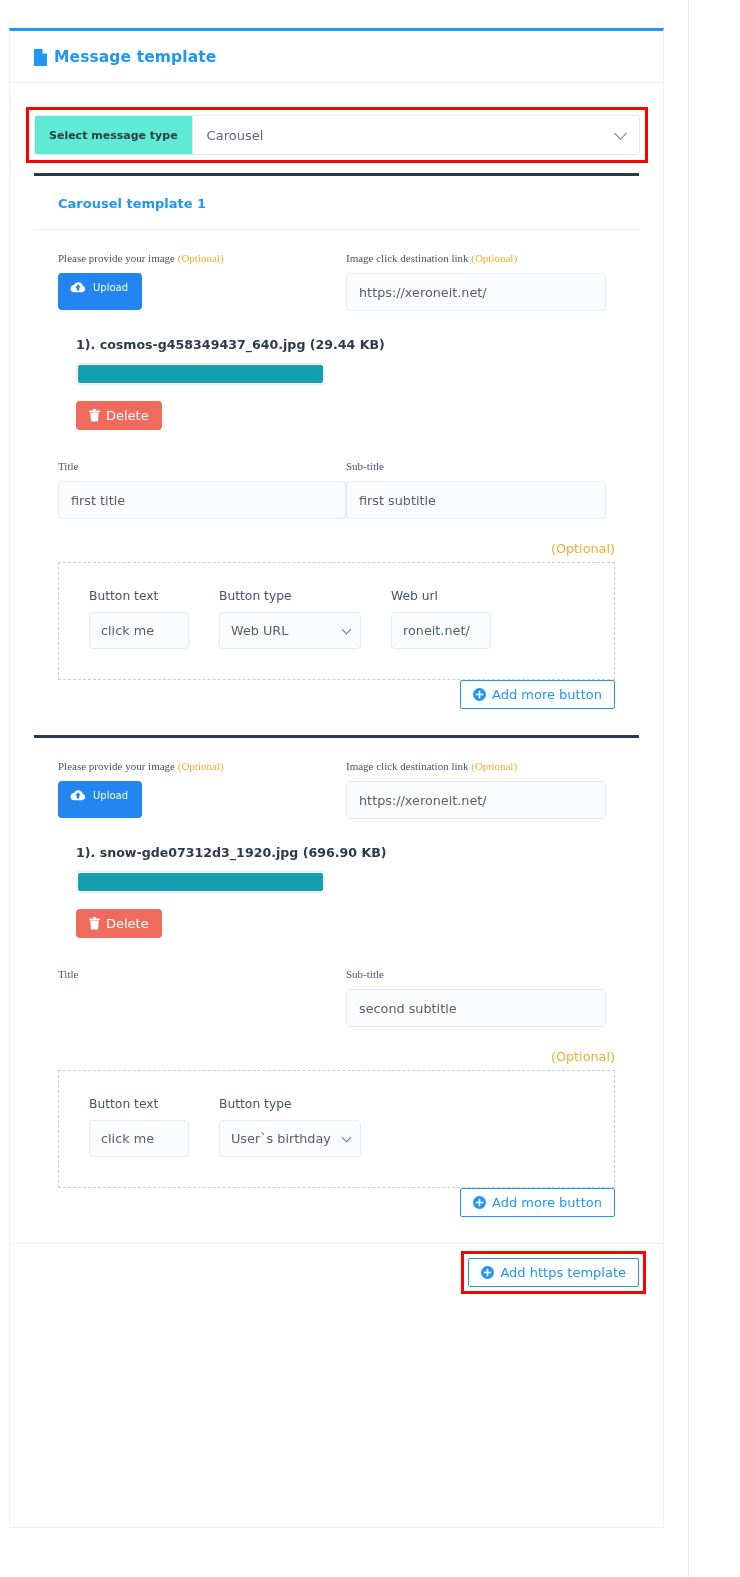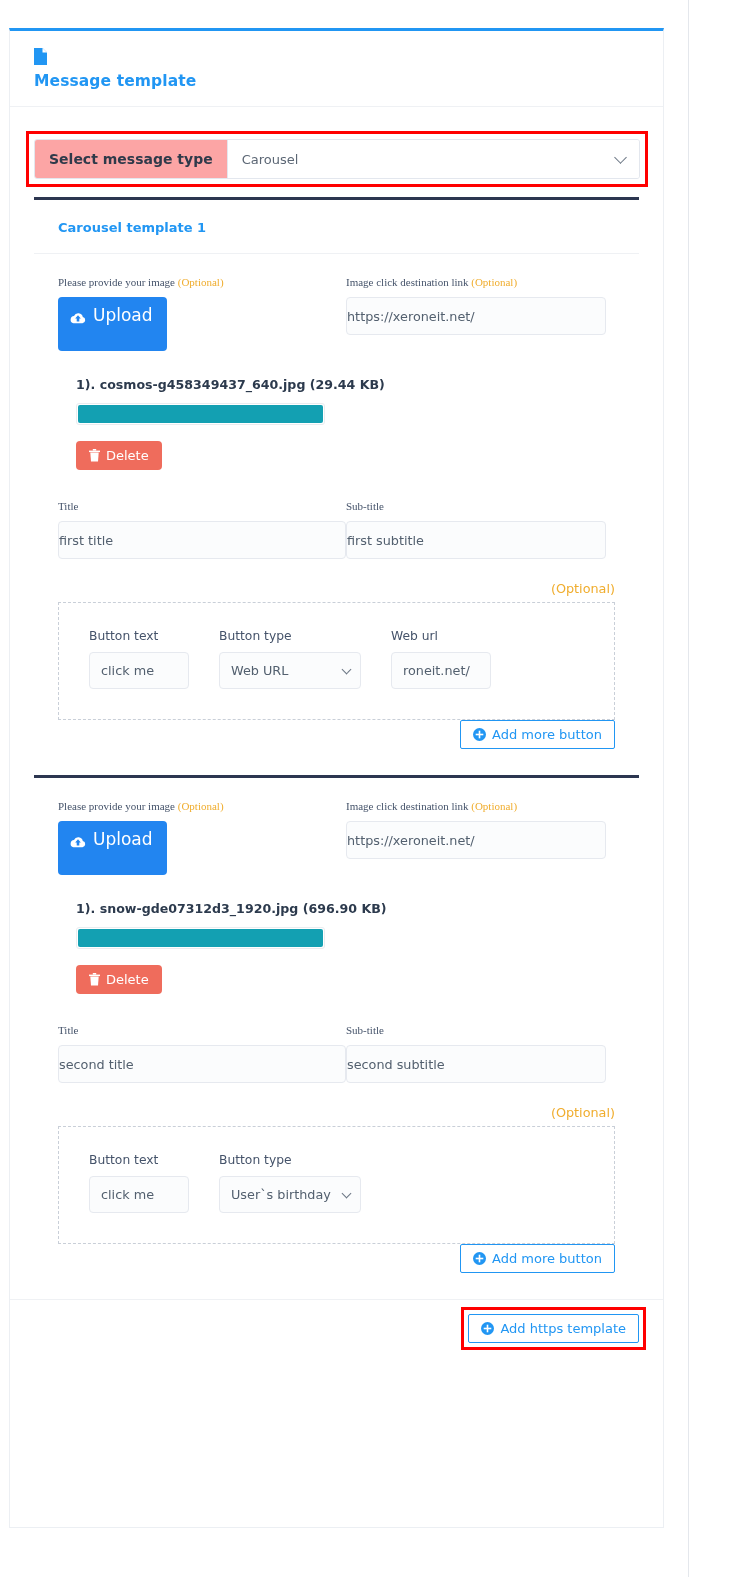--- a/index.html
+++ b/index.html
@@ -33,27 +33,26 @@
     border: 1px solid #eceff3;
     border-top: 3px solid #2196f3;
   }
 
   .card-header {
     padding: 17px 24px 16px 24px;
     border-bottom: 1px solid #eff1f4;
   }
   .card-title {
     display: flex;
-    align-items: flex-start;
+    align-items: flex-end;
     gap: 7px;
     color: #2196f3;
     font-size: 15.5px;
     font-weight: 700;
     letter-spacing: .1px;
-    flex-direction: column;
   }
   .doc-icon { display: inline-block; width: 13px; height: 17px; flex: 0 0 auto; }
 
   .card-body { padding: 22px 24px 18px 24px; }
 
   
   .msgtype-wrap {
     position: relative;
     margin: 10px 0 0 0;
   }
@@ -69,24 +68,24 @@
     width: 606px;
     height: 40px;
     border: 1px solid #e3e7ee;
     border-radius: 3px;
     background: #fcfcfd;
     overflow: hidden;
   }
   .input-group-label {
     display: flex; align-items: center;
     padding: 0 14px;
-    font-size: 14px;
+    font-size: 11px;
     font-weight: 700;
     color: #2f3a4a;
-    background: #fca5a5;
+    background: #5eead4;
     border-right: 1px solid #e3e7ee;
     white-space: nowrap;
   }
   .msgtype-select {
     flex: 1;
     position: relative;
     display: flex; align-items: center;
     padding: 0 14px;
     font-size: 13px;
     color: #5c6775;
@@ -132,36 +131,36 @@
     font-family: Liberation Serif, serif;
   }
   .optional { color: #f0ad2e; }
 
   .txt-input {
     width: 100%;
     height: 38px;
     border: 1px solid #e6e9ef;
     border-radius: 4px;
     background: #fbfcfd;
-    padding: 0 0;
+    padding: 0 12px;
     font-size: 12.8px;
     color: #53606f;
     font-family: inherit;
     outline: none;
   }
 
   
   .btn-upload {
     display: inline-flex; align-items: center; gap: 7px;
     background: #2285f0;
     color: #ffffff;
     border: none;
     border-radius: 4px;
-    padding: 8px 14px 26px 12px;
-    font-size: 17px;
+    padding: 8px 14px 16px 12px;
+    font-size: 10px;
     font-family: inherit;
     cursor: pointer;
   }
   .cloud-icon { width: 16px; height: 13px; flex: 0 0 auto; }
 
   
   .file-block { margin: 26px 0 0 18px; }
   .file-name {
     font-size: 12.6px;
     font-weight: 700;
@@ -467,21 +466,20 @@
                 <path d="M1.3 3.6 h8.4 l-0.7 9 H2 Z" fill="#ffffff"></path>
               </svg>
             </span>
             <span>Delete</span>
           </button>
         </div>
 
         <div class="row title-row">
           <div class="col-left">
             <div class="fld-label">Title</div>
-            <input class="txt-input" type="text" value="second title" style="">
           </div>
           <div class="col-right">
             <div class="fld-label">Sub-title</div>
             <input class="txt-input" type="text" value="second subtitle" style="">
           </div>
         </div>
 
         <div class="optional-right">(Optional)</div>
 
         <div class="dashed-box">

